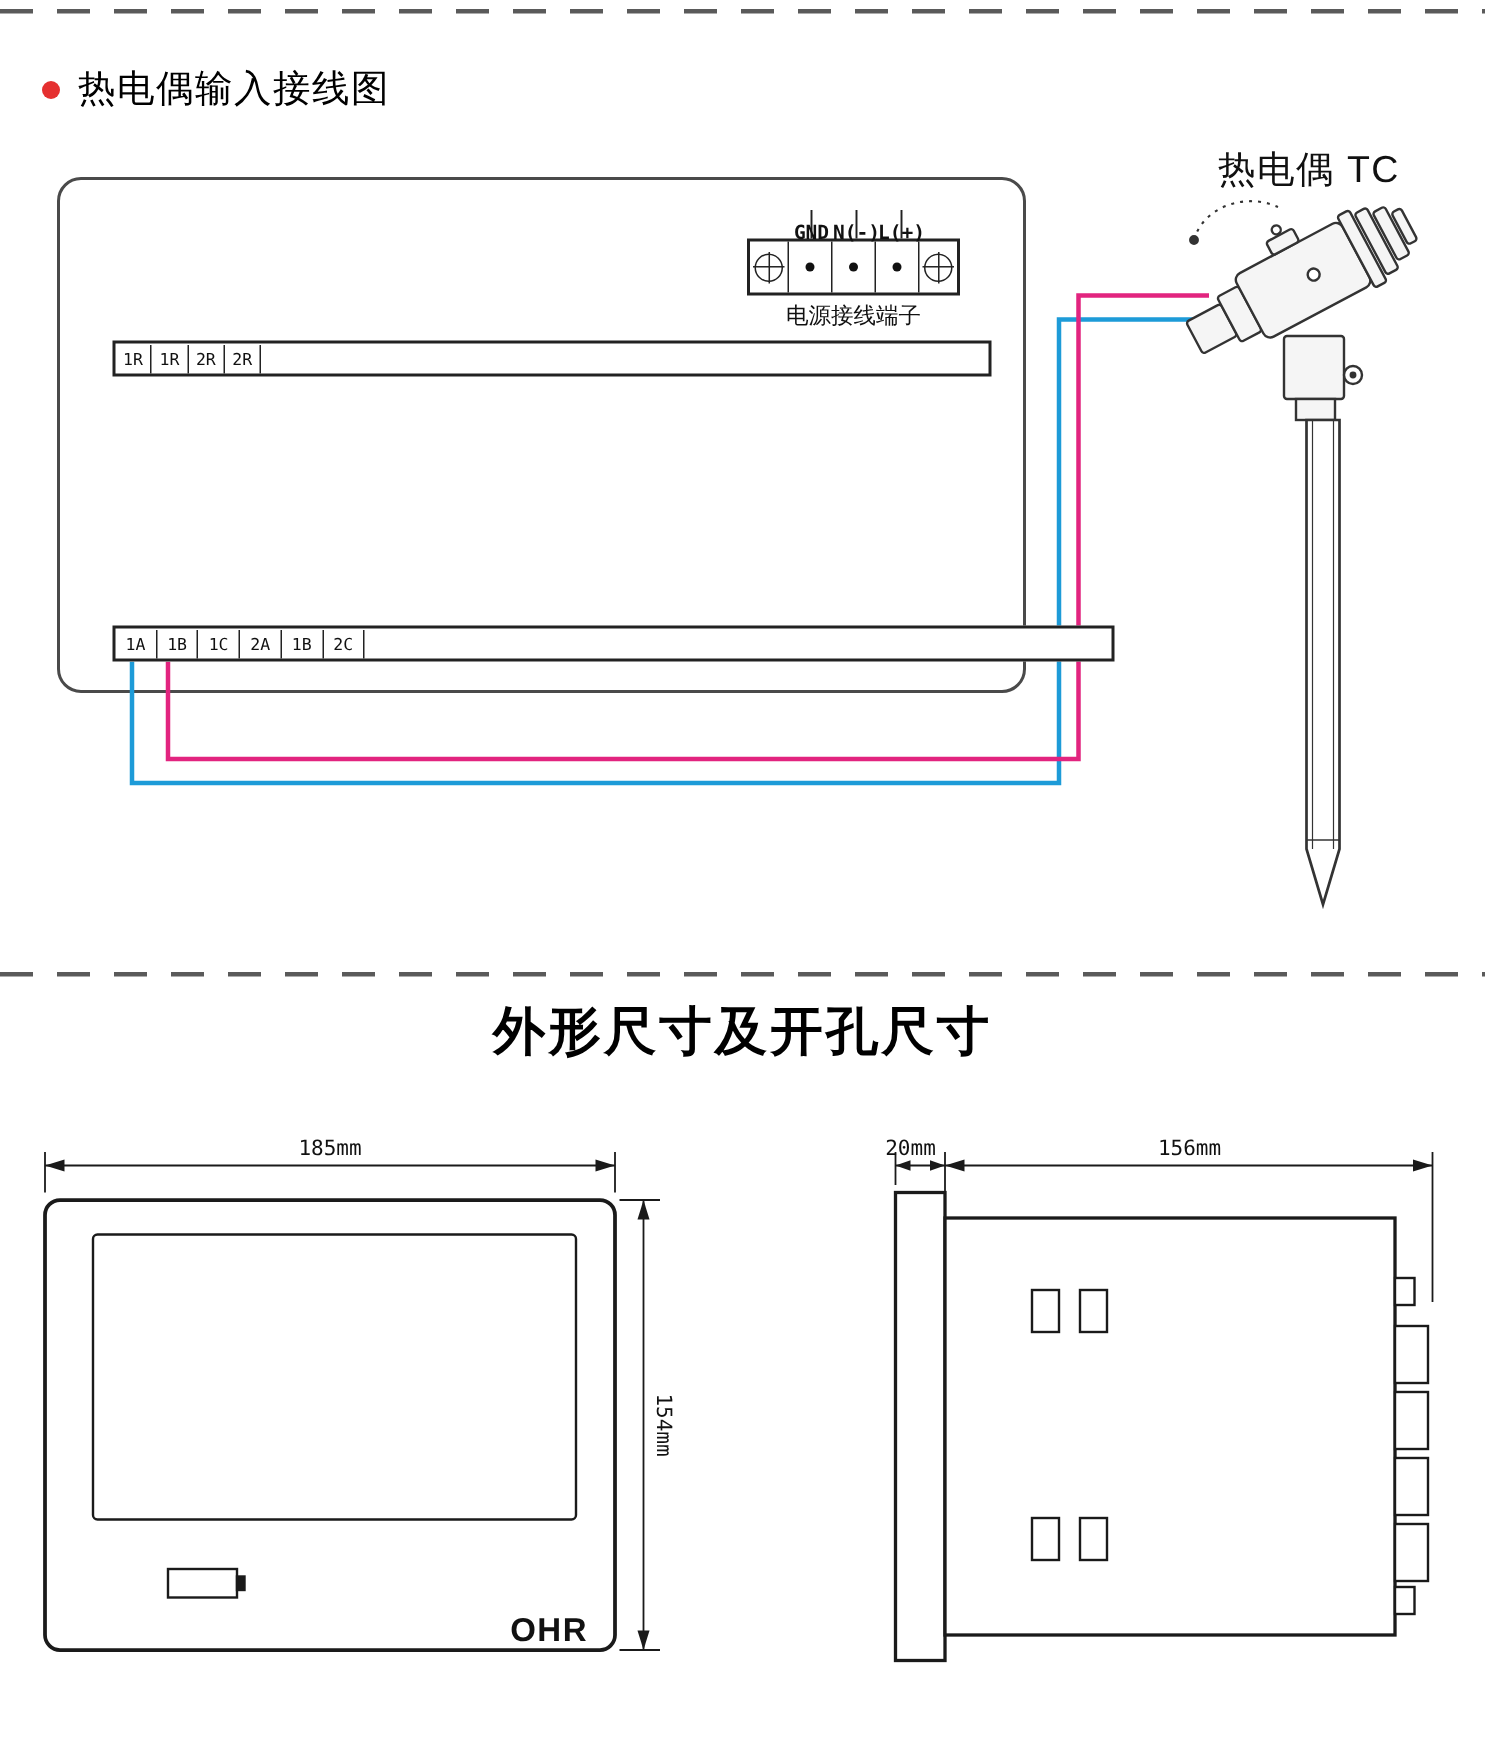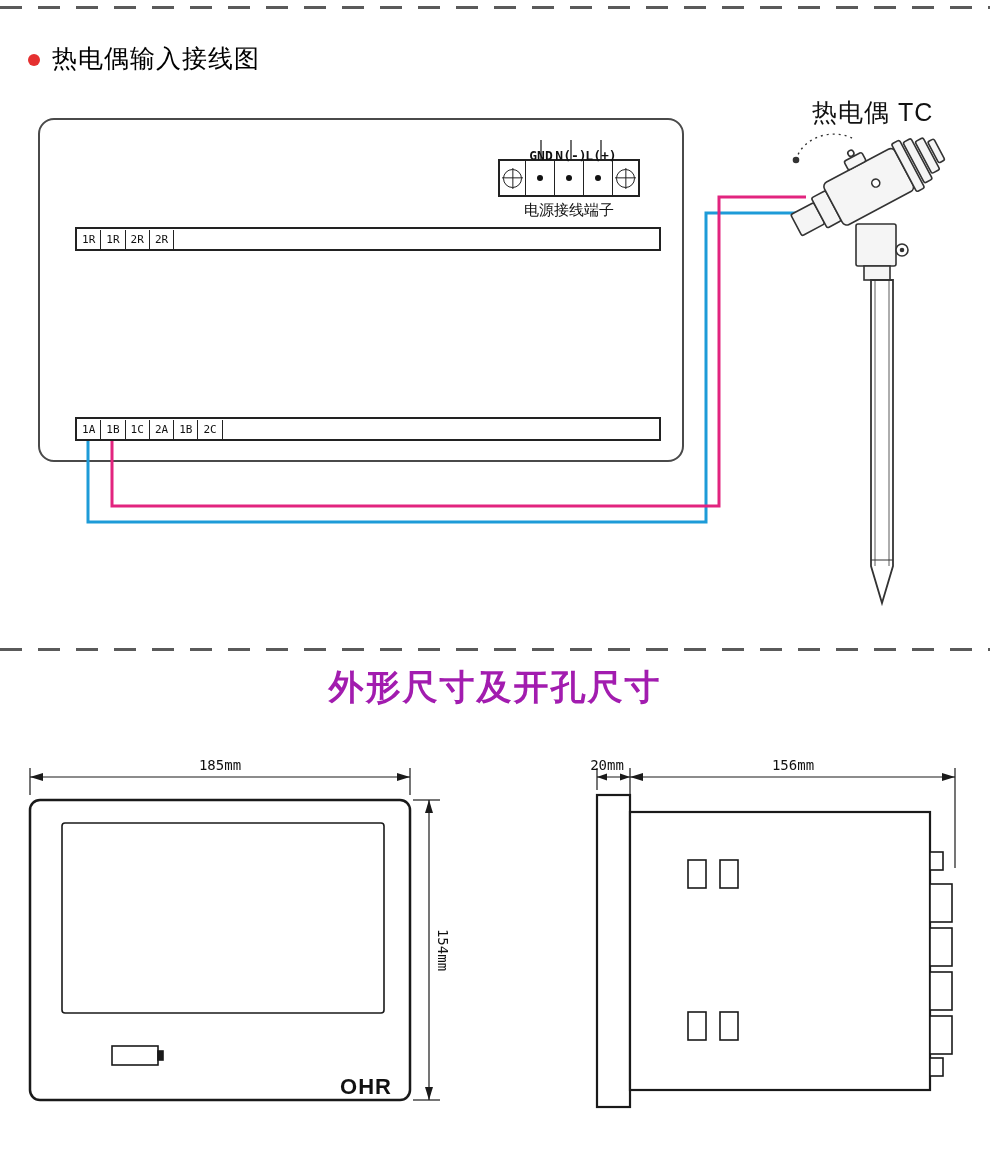--- a/index.html
+++ b/index.html
@@ -19,21 +19,21 @@
   #sec1-title{position:absolute;left:52px;top:42px;font-size:25px;letter-spacing:1px;color:#000;text-align:center;}
   #panel{
     position:absolute;left:38px;top:118px;width:646px;height:344px;
     border:2px solid #4a4a4a;border-radius:16px;background:#fff;box-sizing:border-box;
   }
   .strip{
     position:absolute;display:flex;height:24px;border:2px solid #222;
     box-sizing:border-box;background:#fff;z-index:3;align-items:center;
   }
   #strip-top{left:75px;top:227px;width:586px;}
-  #strip-bottom{left:75px;top:417px;width:586px;}
+  #strip-bottom{left:75px;top:417px;width:668px;}
   .strip .cell{
     flex:1;border-right:1px solid #222;font-size:11px;line-height:19px;text-align:center;
     font-family:"DejaVu Sans Mono",monospace;overflow:hidden;white-space:nowrap;
   }
   .strip .cell:last-child{border-right:none;}
 
   #power-block{
     position:absolute;left:498px;top:159px;width:142px;height:38px;
     border:2px solid #222;box-sizing:border-box;display:flex;align-items:center;background:#fff;z-index:3;
   }
@@ -52,21 +52,21 @@
   #plabel-gnd{left:519px;}
   #plabel-n{left:549px;}
   #plabel-l{left:579px;}
   #power-caption{position:absolute;left:494px;top:201px;width:150px;text-align:center;font-size:15px;z-index:3;}
 
   #tc-label{position:absolute;left:812px;top:96px;font-size:25px;letter-spacing:1px;z-index:3;}
 
   
   #sec2-title{
     position:absolute;left:0;top:664px;width:990px;text-align:center;
-    font-size:35px;font-weight:700;letter-spacing:2px;color:#a21caf;
+    font-size:35px;font-weight:700;letter-spacing:2px;color:#000000;
   }
 
   svg{position:absolute;left:0;}
   #svg1{top:0;z-index:2;}
   #svg2{top:740px;z-index:2;}
   .dimtext{font-family:"DejaVu Sans Mono",monospace;font-size:14px;fill:#111;}
   .logotext{font-family:"Liberation Sans",sans-serif;font-size:22px;font-weight:800;letter-spacing:1px;fill:#111;}
 </style>
 </head>
 <body>

